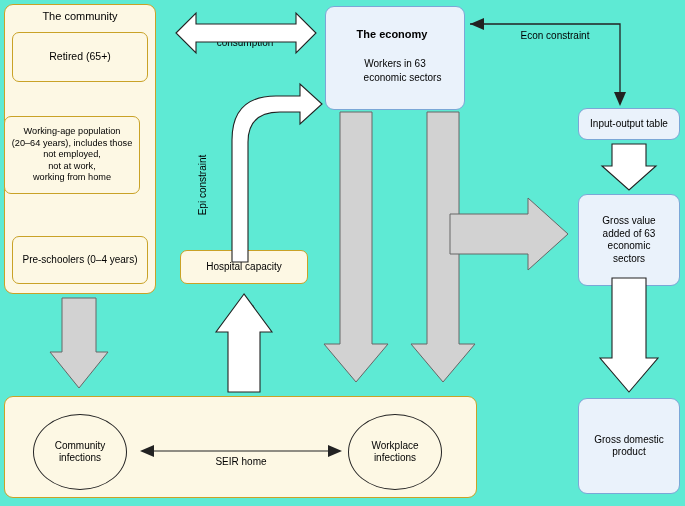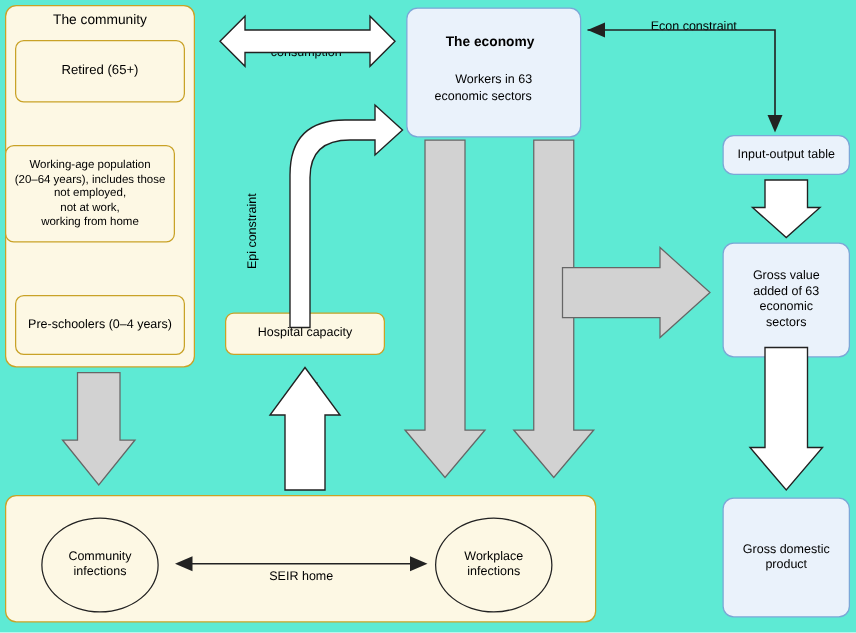--- a/index.html
+++ b/index.html
@@ -104,21 +104,21 @@
   </div>
 
 
   <div class="box cream t10" style="left:12px; top:236px; width:136px; height:48px;">
     <span>Pre-schoolers (0–4 years)</span>
   </div>
 
   <div class="box blue" style="left:325px; top:6px; width:140px; height:104px; display:block;"></div>
   <div class="label-plain t11" style="left:312px; top:28px; width:160px;font-weight:bold;">The economy</div>
   <div class="label-plain t10" style="left:325px; top:58px; width:140px;">Workers in 63</div>
-  <div class="label-plain t10" style="left:325px; top:72px; width:123px;">economic sectors</div>
+  <div class="label-plain t10" style="left:341px; top:72px; width:123px;">economic sectors</div>
 
   <div class="box blue t10" style="left:578px; top:108px; width:102px; height:32px;">
     <span>Input-output table</span>
   </div>
 
   <div class="box blue t10" style="left:578px; top:194px; width:102px; height:92px; flex-direction:column;">
     <span>Gross value</span>
     <span>added of 63</span>
     <span>economic</span>
     <span>sectors</span>
@@ -143,21 +143,21 @@
   <div class="circle t10" style="left:348px; top:414px; width:92px; height:74px; flex-direction:column;">
     <span>Workplace</span>
     <span>infections</span>
   </div>
 
   <div class="label-plain t10" style="left:196px; top:456px; width:90px;">SEIR home</div>
 
   <div class="label-plain t10" style="left:175px; top:23px; width:140px;">Travel for work and</div>
   <div class="label-plain t10" style="left:175px; top:37px; width:140px;">consumption</div>
 
-  <div class="label-plain t10" style="left:500px; top:16px; width:110px;">Econ constraint</div>
+  <div class="label-plain t10" style="left:500px; top:30px; width:110px;">Econ constraint</div>
 
   <div class="vtext t10 rot-ccw" style="left:204px; top:185px; width:90px; height:14px; margin-left:-45px; margin-top:-7px;">Epi constraint</div>
 
   <div class="vtext t10 rot-ccw" style="left:80px; top:330px; width:80px; height:14px; margin-left:-40px; margin-top:-7px;">Other NPIs</div>
 
   <div class="vtext t10 rot-ccw" style="left:357px; top:232px; width:80px; height:14px; margin-left:-40px; margin-top:-7px;">Other NPIs</div>
 
   <div class="vtext t10 rot-ccw" style="left:443px; top:228px; width:120px; height:14px; margin-left:-60px; margin-top:-7px;">Economic closures</div>
 
   <div class="vtext t10 rot-cw" style="left:248px; top:340px; width:110px; height:14px; margin-left:-55px; margin-top:-7px;">Hospitalisations</div>

